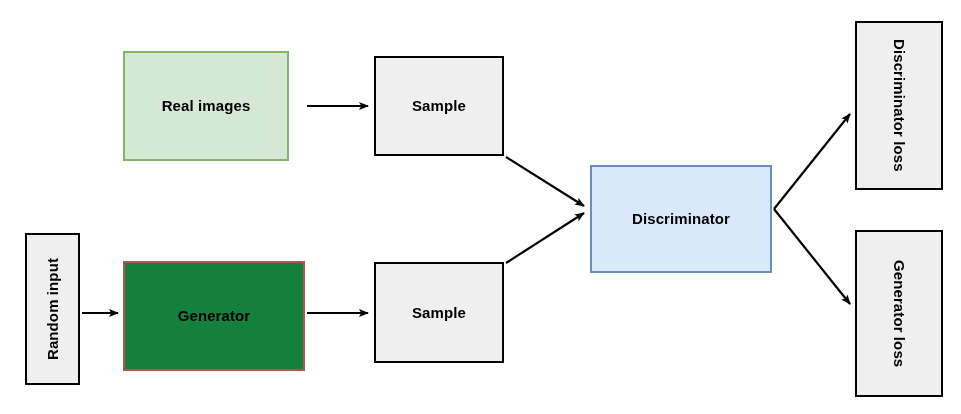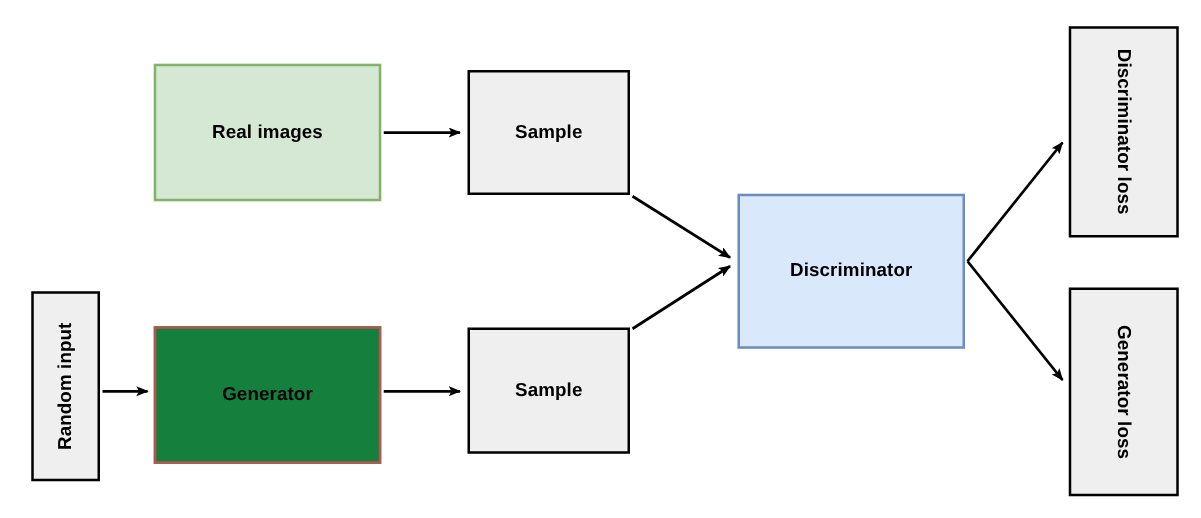--- a/index.html
+++ b/index.html
@@ -84,33 +84,33 @@
 
     <line x1="307" y1="313" x2="368" y2="313" stroke="#000000" stroke-width="2.2" marker-end="url(#arrowhead)"></line>
 
     <line x1="506" y1="263" x2="584" y2="213" stroke="#000000" stroke-width="2.2" marker-end="url(#arrowhead)"></line>
 
     <line x1="774" y1="209" x2="850" y2="114" stroke="#000000" stroke-width="2.2" marker-end="url(#arrowhead)"></line>
 
     <line x1="774" y1="209" x2="850" y2="304" stroke="#000000" stroke-width="2.2" marker-end="url(#arrowhead)"></line>
   </svg>
 
-  <div class="node node-green" style="left:123px; top:51px; width:182px; height:110px;">
+  <div class="node node-green" style="left:123px; top:51px; width:166px; height:110px;">
     <span>Real images</span>
   </div>
 
   <div class="node node-gray" style="left:374px; top:56px; width:130px; height:100px;">
     <span>Sample</span>
   </div>
 
   <div class="node node-gray" style="left:855px; top:21px; width:88px; height:169px;">
     <span class="vtext-cw">Discriminator loss</span>
   </div>
 
-  <div class="node node-blue" style="left:590px; top:155px; width:182px; height:124px;">
+  <div class="node node-blue" style="left:590px; top:165px; width:182px; height:108px;">
     <span>Discriminator</span>
   </div>
 
   <div class="node node-gray" style="left:25px; top:233px; width:55px; height:152px;">
     <span class="vtext-ccw">Random input</span>
   </div>
 
   <div class="node node-red" style="left:123px; top:261px; width:182px; height:110px;">
     <span>Generator</span>
   </div>

